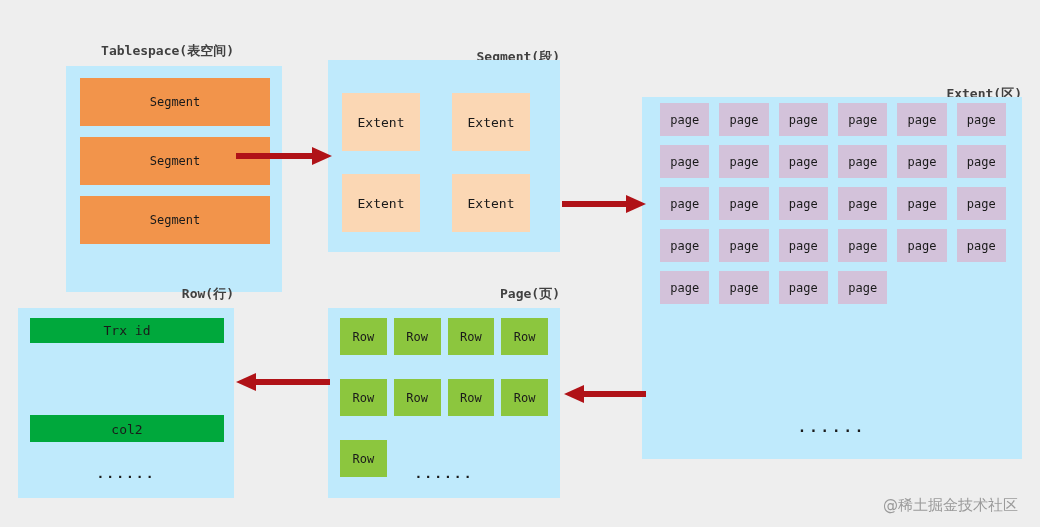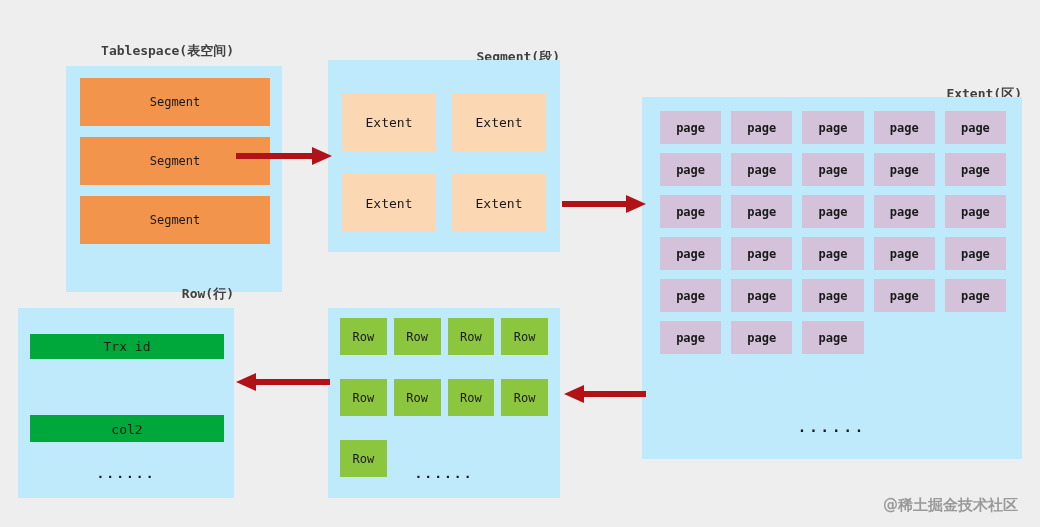--- a/index.html
+++ b/index.html
@@ -51,43 +51,42 @@
     font-family: "DejaVu Sans Mono", monospace;
     font-size: 12px;
     color: #1a1a1a;
     box-sizing: border-box;
   }
 
   
   #segment-panel { left: 328px; top: 60px; width: 232px; height: 192px; }
   .extent-box {
     position: absolute;
-    width: 94px;
+    width: 78px;
     height: 58px;
     background: #fbd7b4;
     display: flex;
     align-items: center;
     justify-content: center;
     font-family: "DejaVu Sans Mono", monospace;
     font-size: 13px;
     color: #1a1a1a;
     box-sizing: border-box;
   }
 
   
   #extent-panel { left: 642px; top: 97px; width: 380px; height: 362px; }
   .page-grid {
     position: absolute;
     left: 18px;
-    top: 14px;
+    top: 6px;
     width: 346px;
     display: grid;
-    grid-template-columns: repeat(5, 1fr);
+    grid-template-columns: repeat(6, 1fr);
     gap: 9px 10px;
-    font-weight: bold;
   }
   .page-box {
     height: 33px;
     background: #d3c2da;
     display: flex;
     align-items: center;
     justify-content: center;
     font-family: "DejaVu Sans Mono", monospace;
     font-size: 12px;
     color: #1a1a1a;
@@ -174,21 +173,20 @@
 
   
   #watermark {
     position: absolute;
     right: 22px;
     bottom: 12px;
     font-family: "DejaVu Sans", sans-serif;
     font-size: 15px;
     color: #9a9a9a;
     white-space: nowrap;
-    font-weight: bold;
   }
 </style>
 </head>
 <body>
 
 <div id="canvas">
 
   <div class="group-title" style="left:18px; top:42px; width:216px;">Tablespace(表空间)</div>
   <div class="panel" id="tablespace-panel">
     <div class="segment-box" style="top:12px;">Segment</div>
@@ -234,26 +232,27 @@
         <div class="page-box">page</div>
         <div class="page-box">page</div>
         <div class="page-box">page</div>
         <div class="page-box">page</div>
       </div>
     <div id="extent-ellipsis">......</div>
   </div>
 
   <div class="group-title" style="left:18px; top:285px; width:216px;">Row(行)</div>
   <div class="panel" id="row-panel">
-    <div class="rowfield-box" style="top:10px;margin-top:16px;">Trx id</div>
+    <div class="rowfield-box" style="top:10px;">Trx id</div>
     <div class="rowfield-box" style="top:70px;margin-top:37px;">col1</div>
     <div class="rowfield-box" style="top:100px;margin-top:9px;">col2</div>
     <div id="row-ellipsis">......</div>
   </div>
 
+  <div class="group-title" style="left:328px; top:285px; width:232px;">Page(页)</div>
   <div class="panel" id="page-panel">
     <div class="row-grid" id="row-grid">
         <div class="row-box">Row</div>
         <div class="row-box">Row</div>
         <div class="row-box">Row</div>
         <div class="row-box">Row</div>
         <div class="row-box">Row</div>
         <div class="row-box">Row</div>
         <div class="row-box">Row</div>
         <div class="row-box">Row</div>

